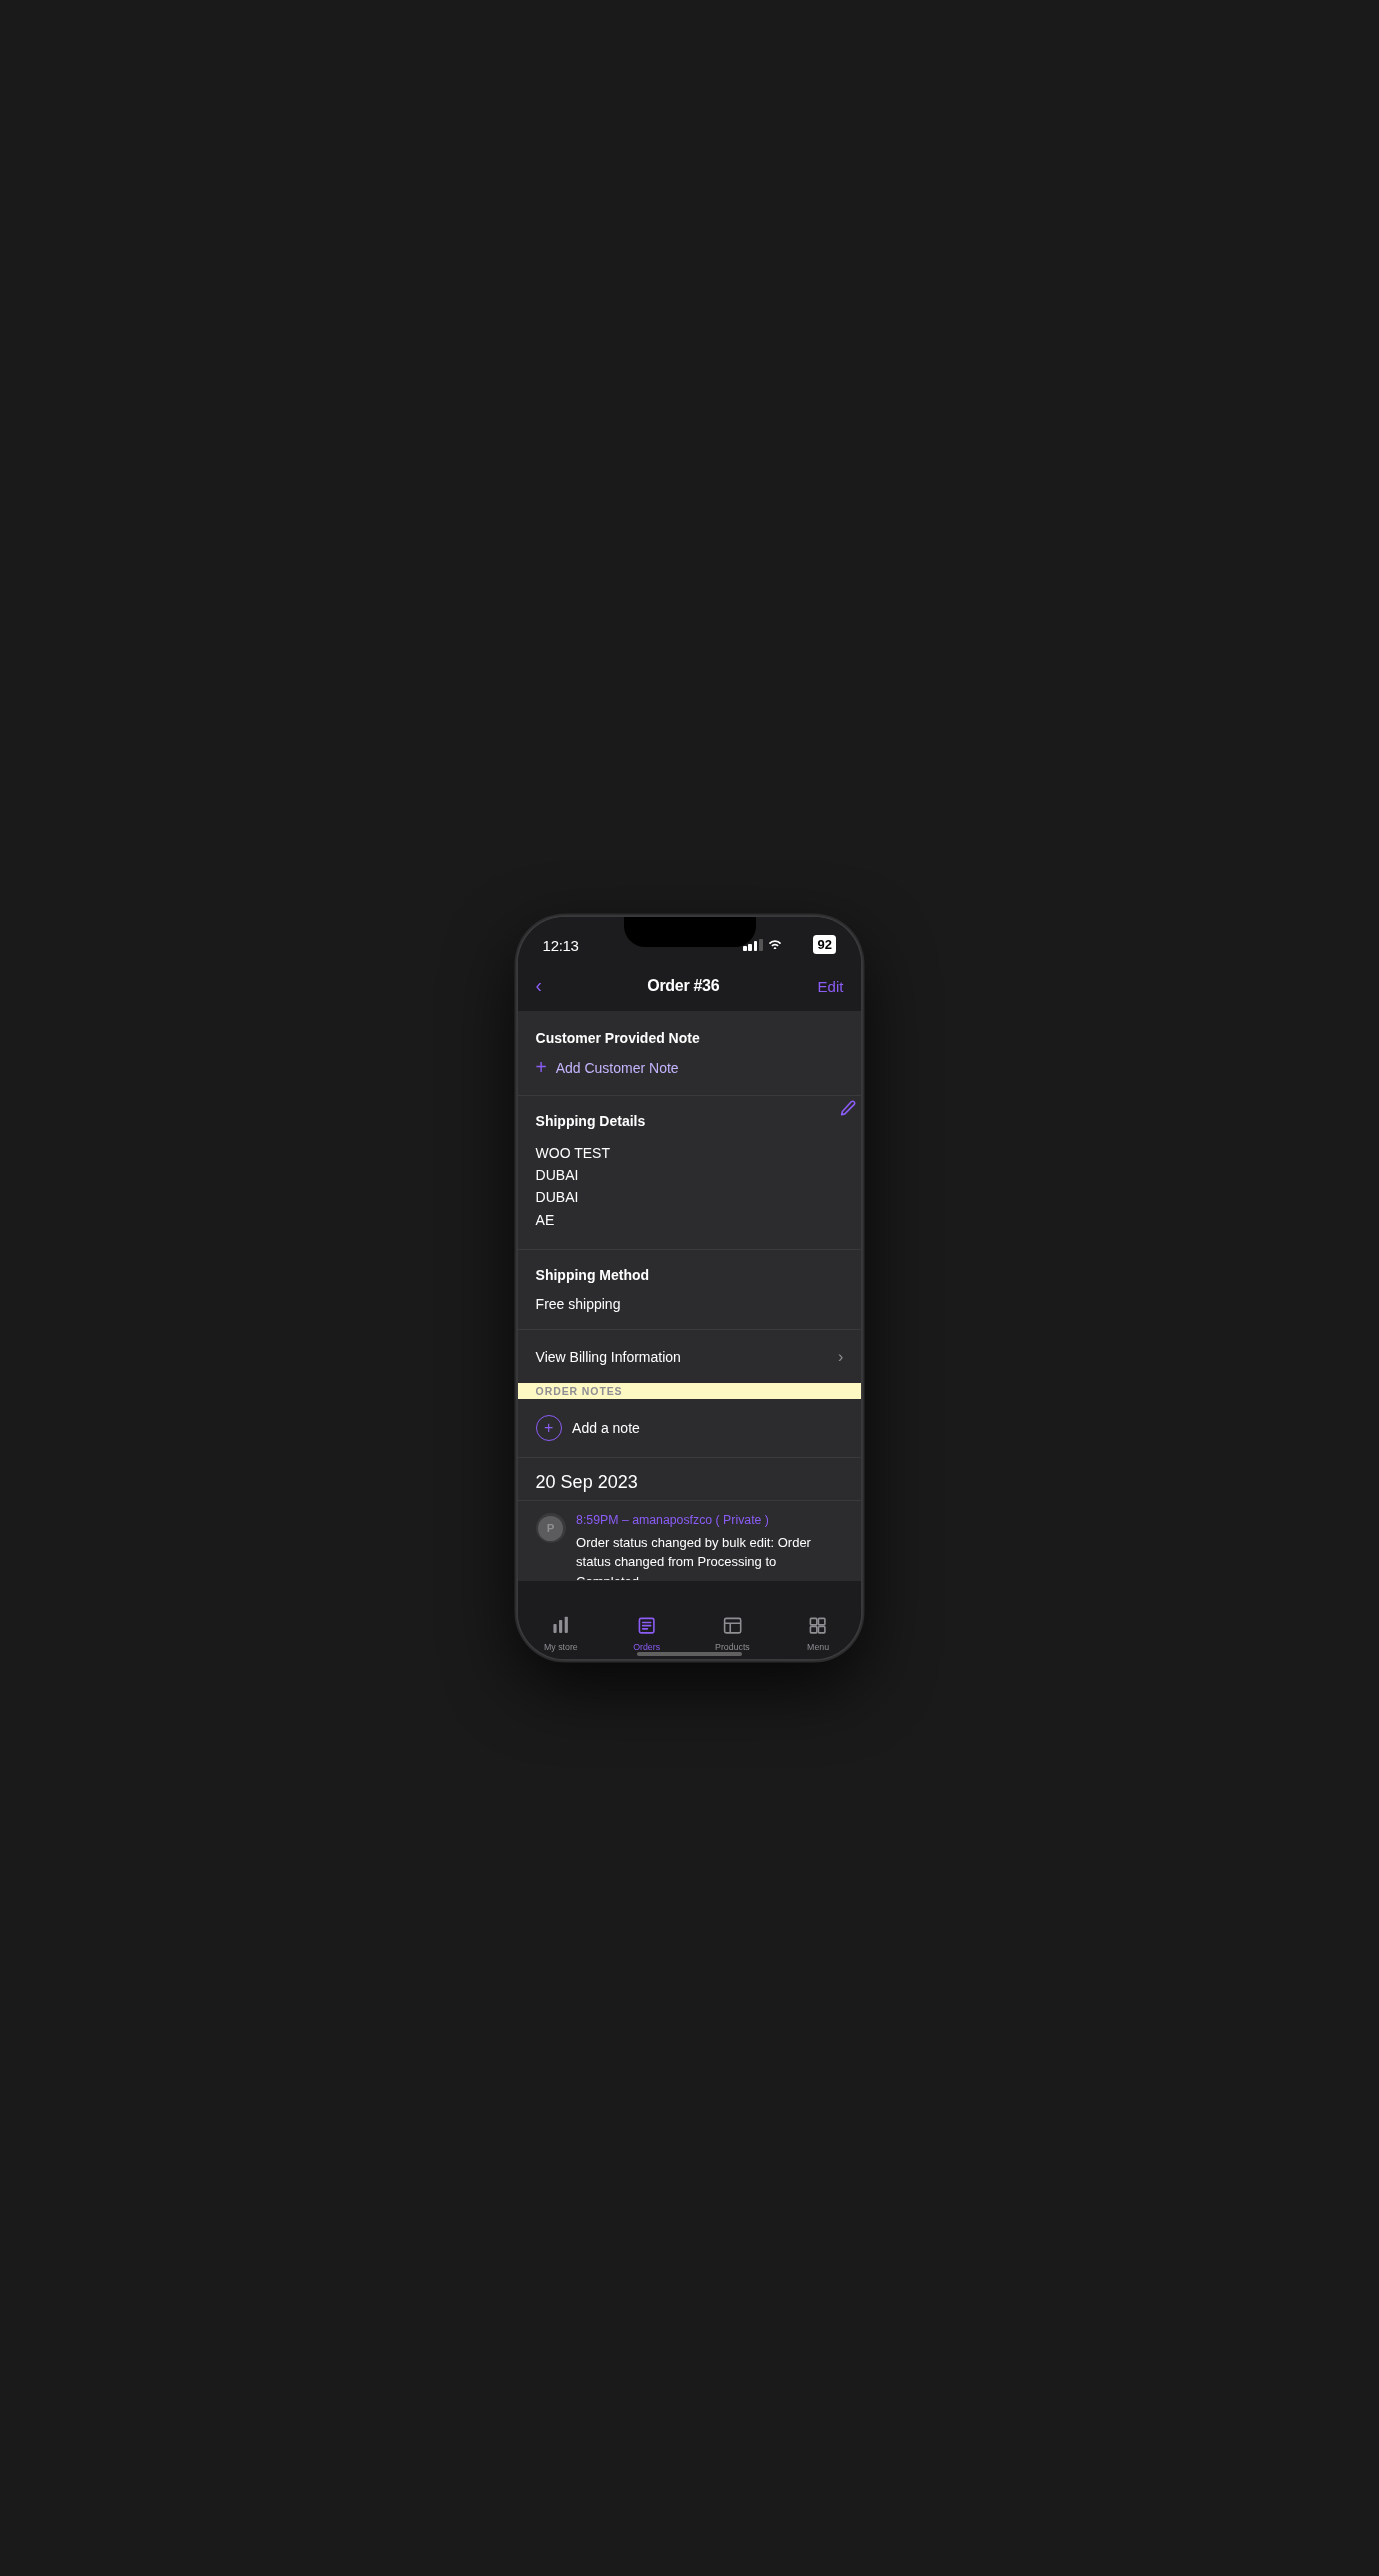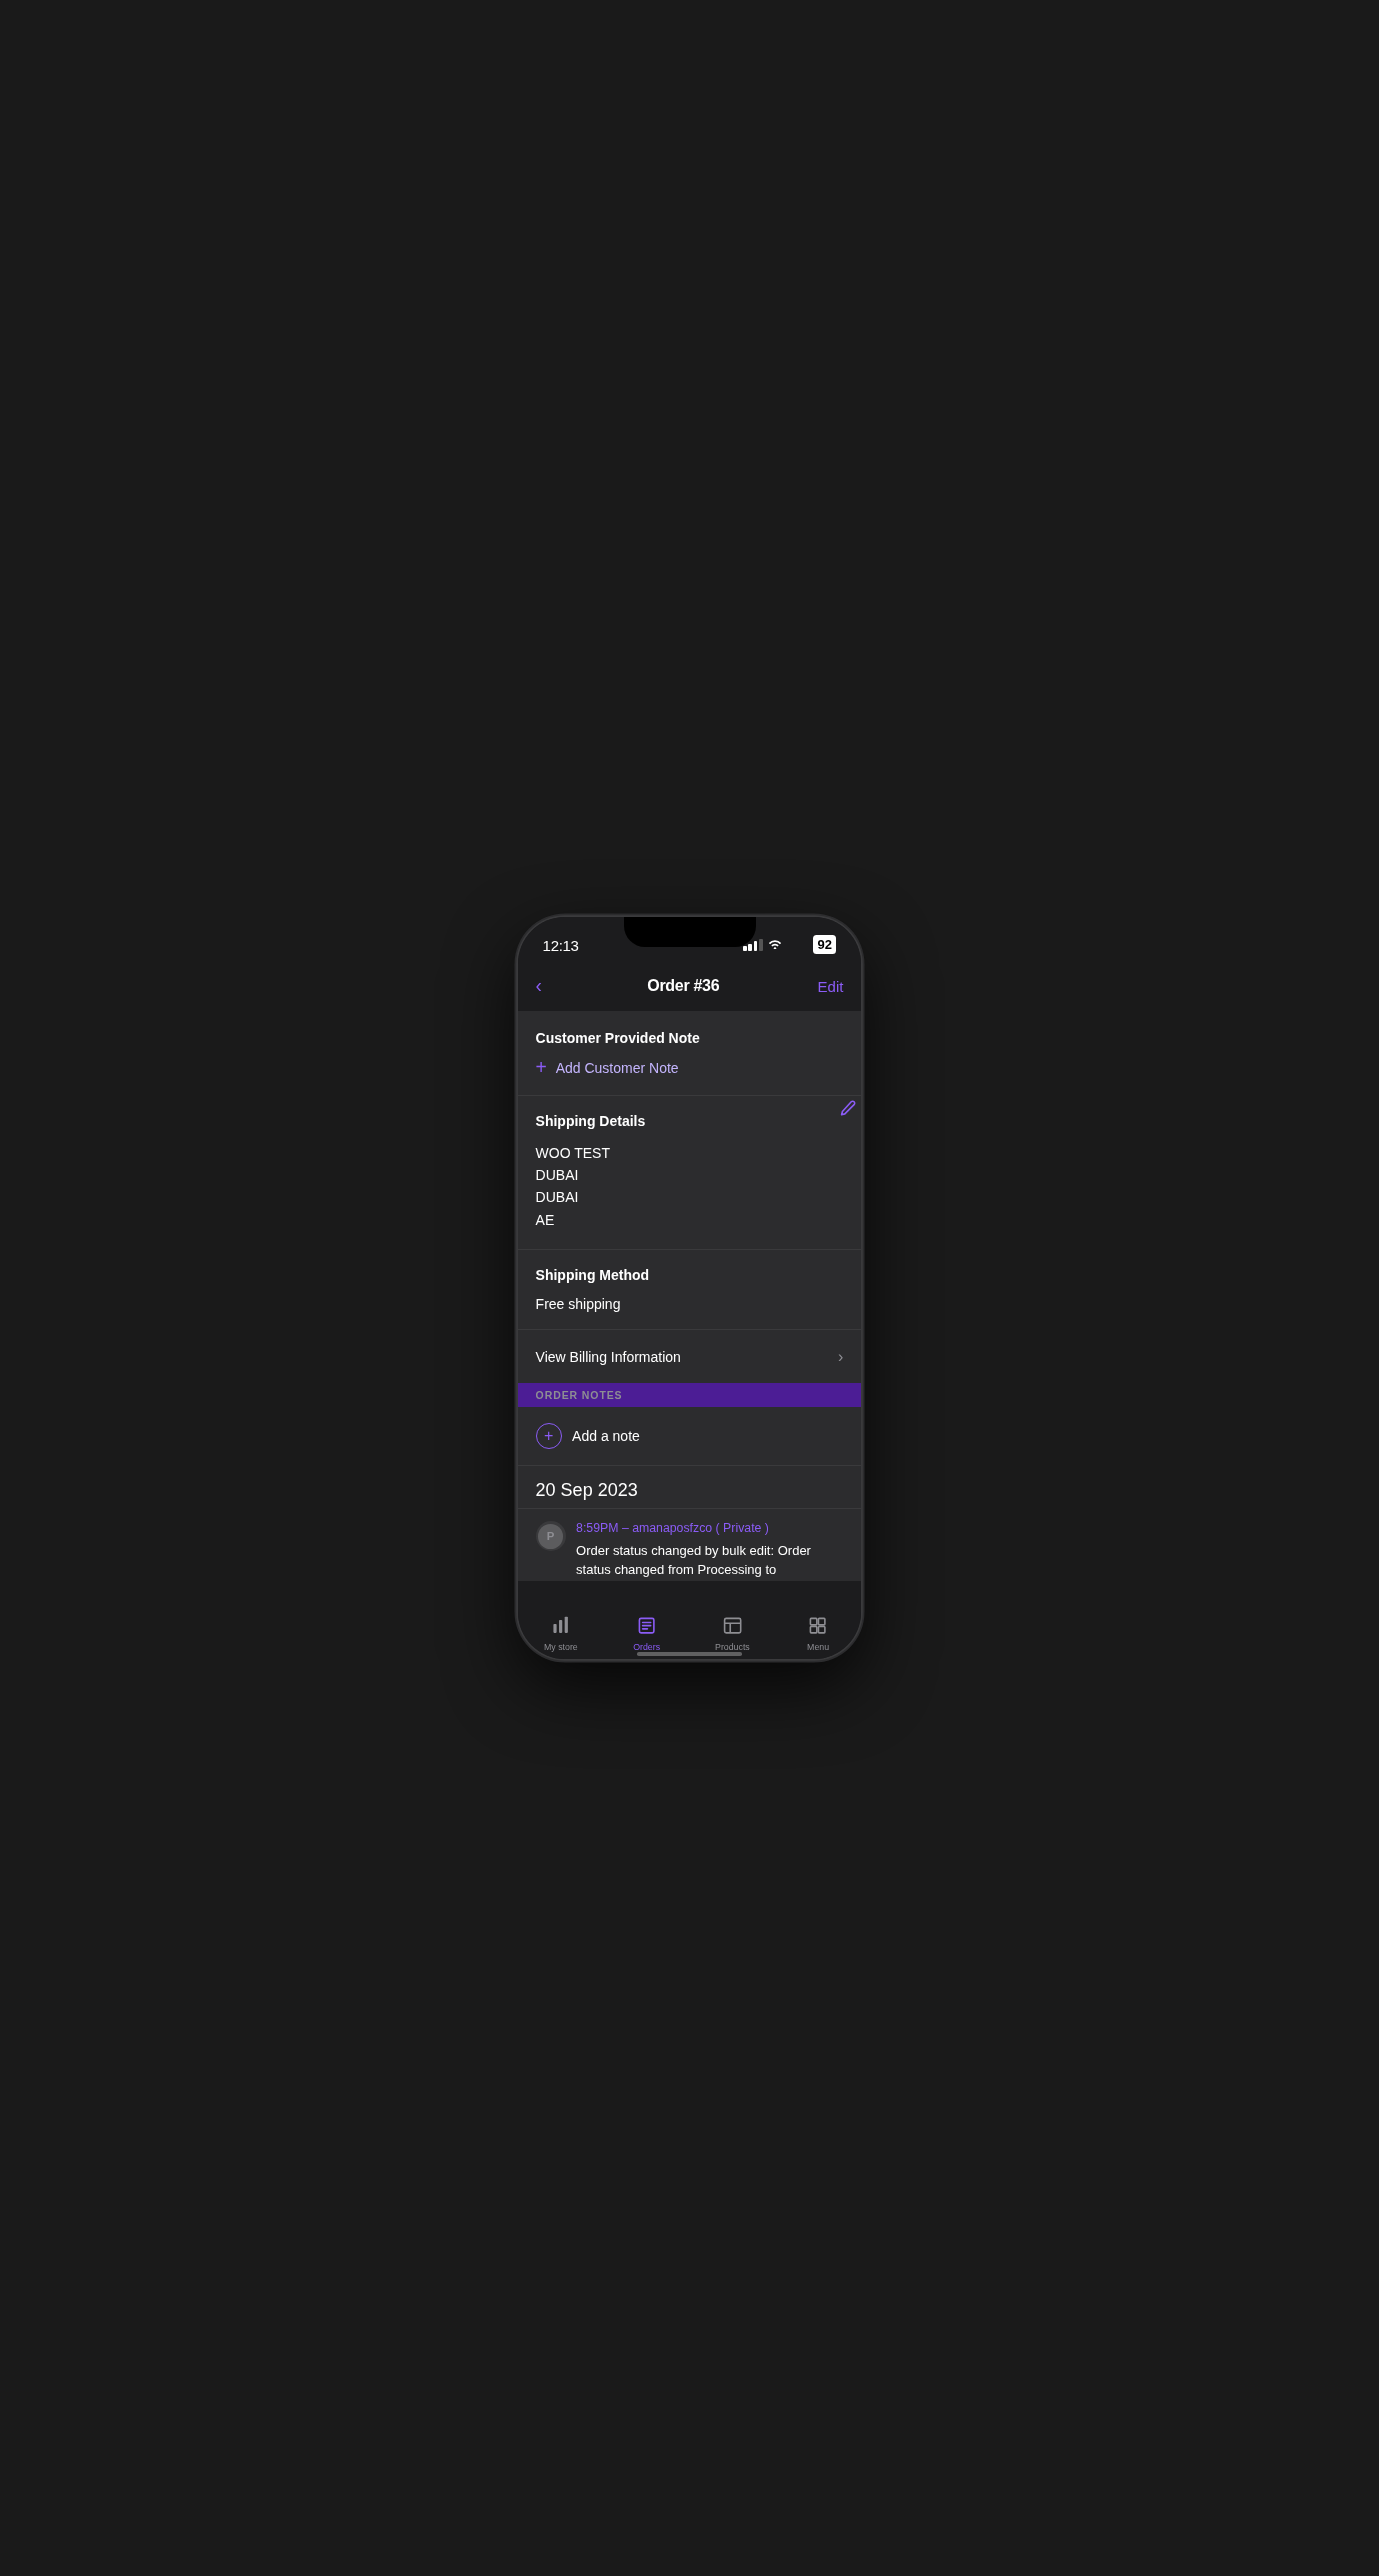--- a/index.html
+++ b/index.html
@@ -246,22 +246,22 @@
       font-weight: 400;
     }
 
     .chevron-right {
       color: #8e8e93;
       font-size: 16px;
     }
 
     
     .dark-separator {
-      height: 24px;
-      background: #4c1d95;
+      height: 16px;
+      background: #fef9c3;
       display: flex;
       align-items: center;
       padding: 0 17.6px;
     }
 
     .section-header-label {
       color: #8e8e93;
       font-size: 10.5px;
       font-weight: 600;
       letter-spacing: 0.9px;

